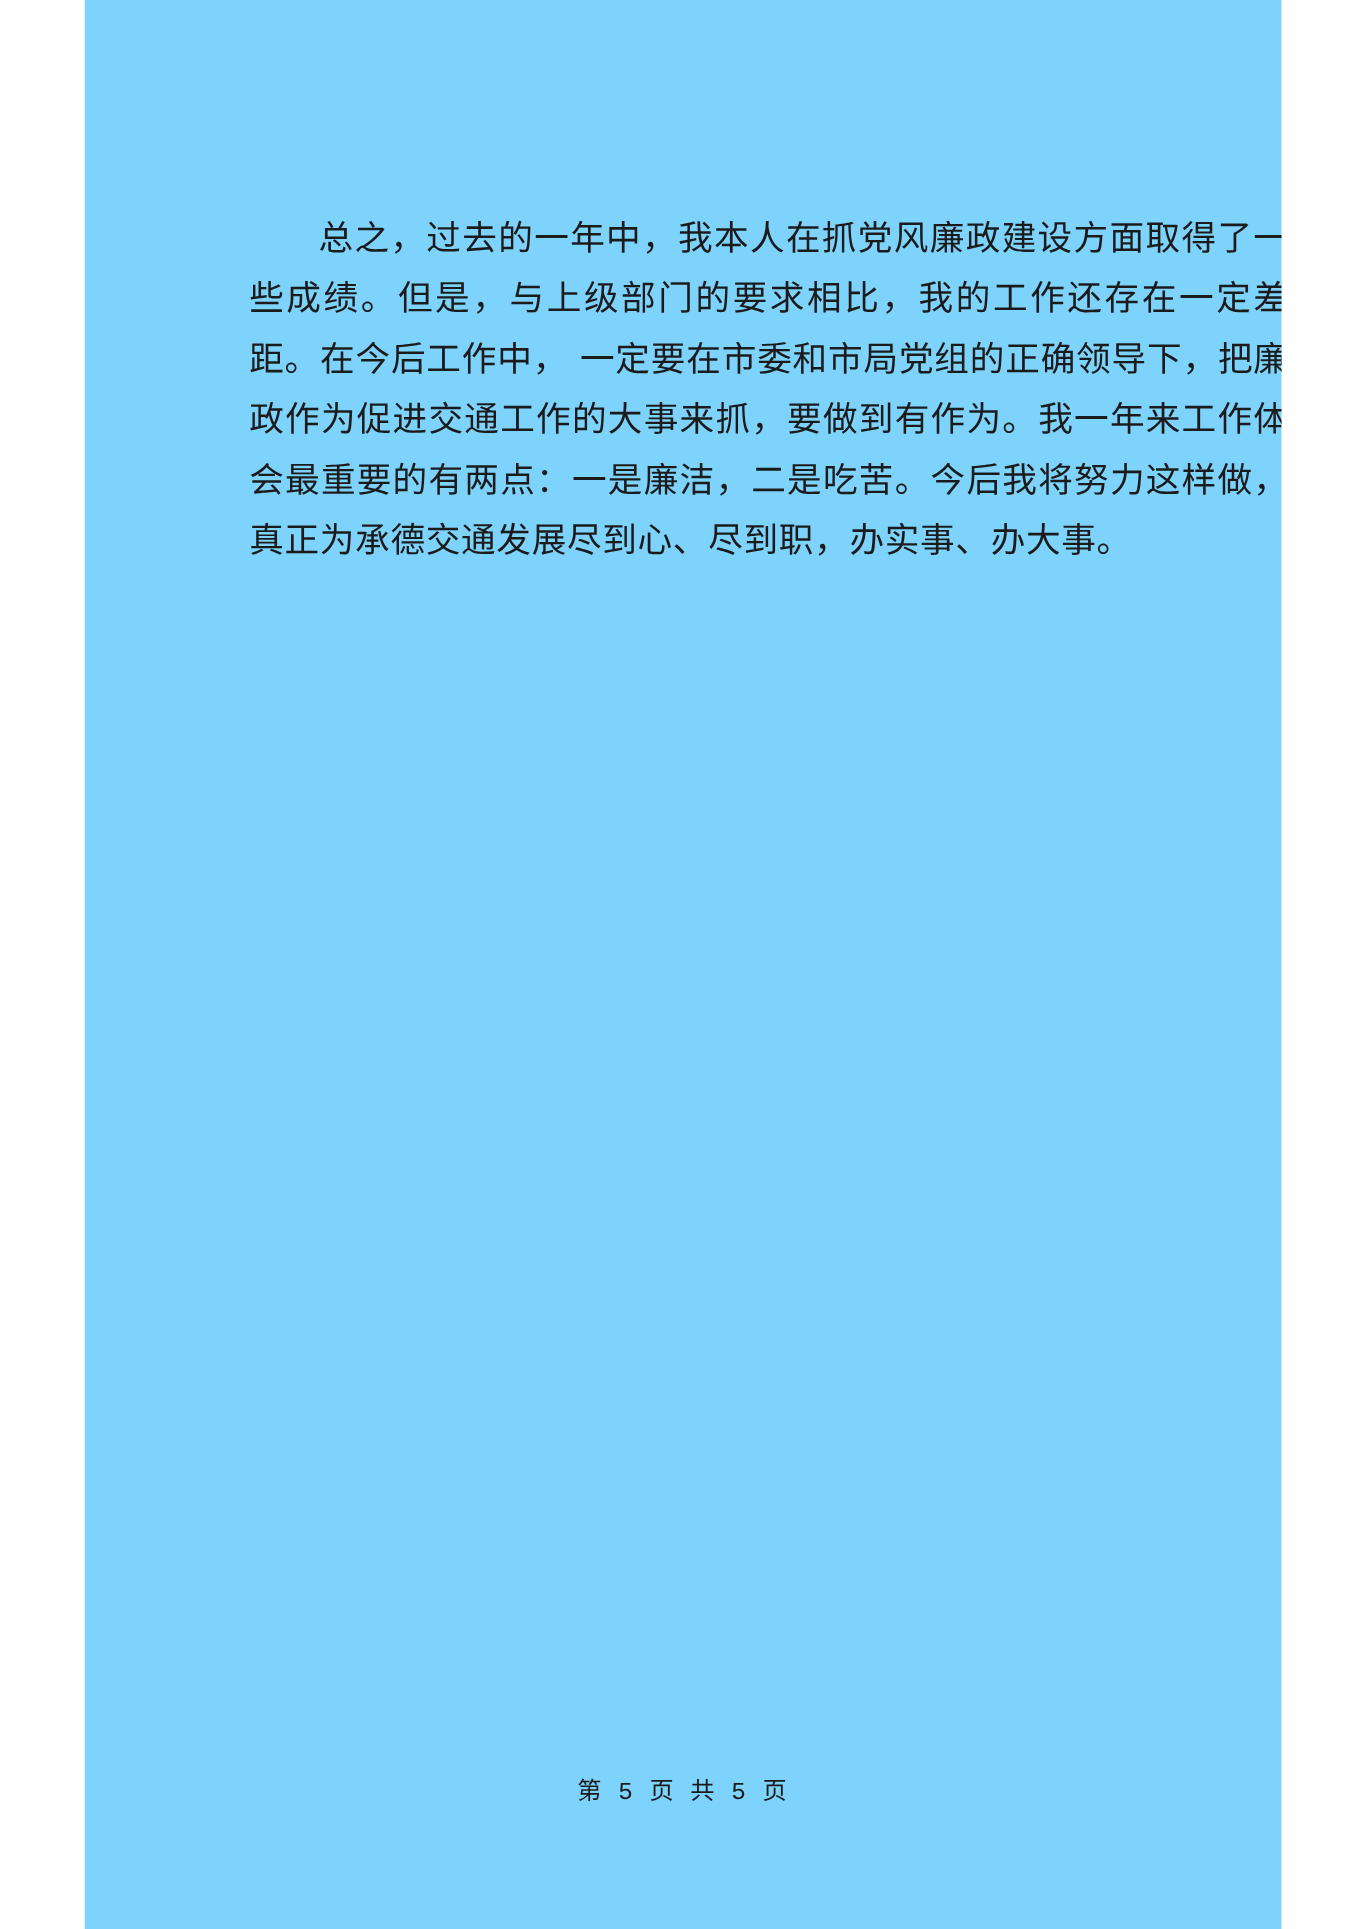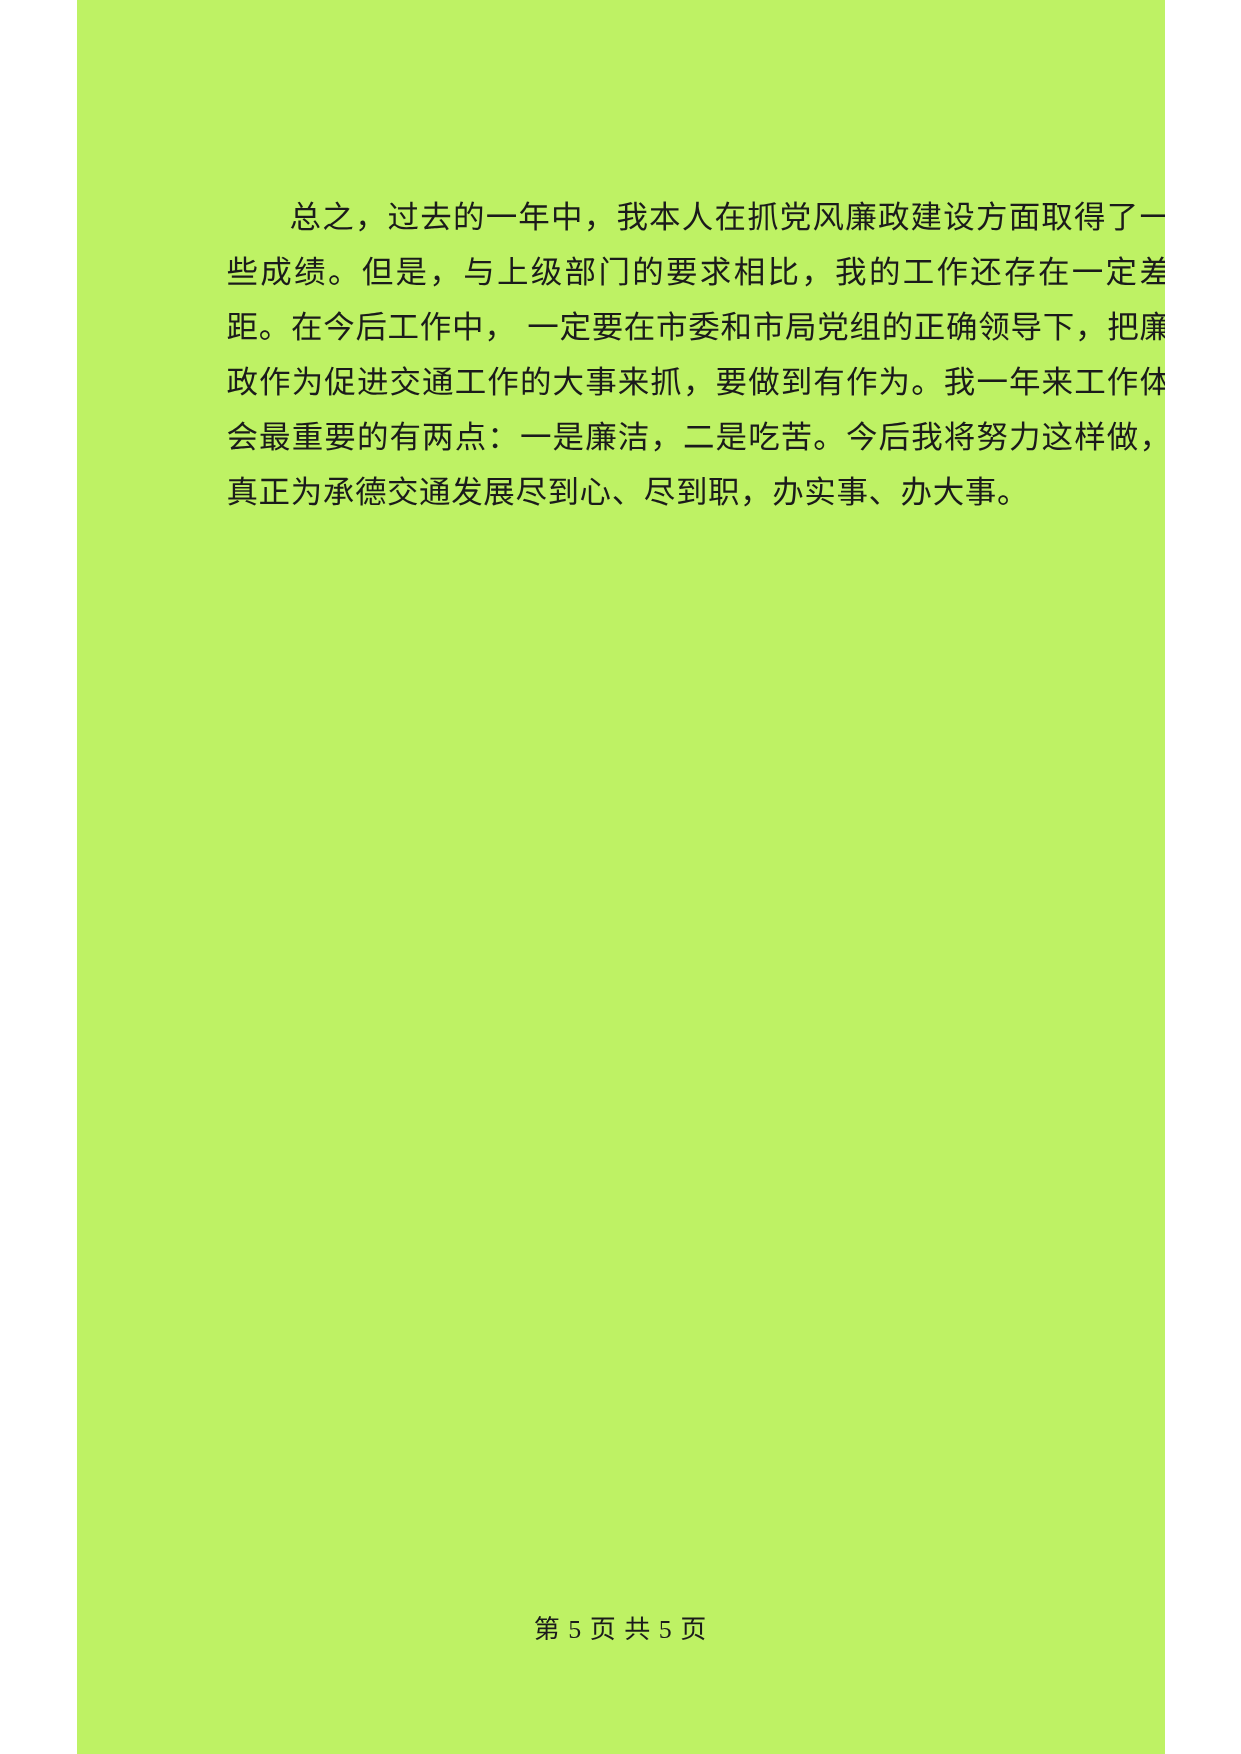--- a/index.html
+++ b/index.html
@@ -10,21 +10,21 @@
   }
   body {
     font-family: "Liberation Serif", "DejaVu Serif", serif;
     color: #000000;
   }
   .page {
     position: relative;
     width: 1088px;
     height: 1754px;
     margin: 0 auto;
-    background: #bef264;
+    background: #7dd3fc;
     box-sizing: border-box;
     overflow: hidden;
   }
   .content {
     position: absolute;
     left: 150px;
     top: 190px;
     width: 945px;
   }
   .body-paragraph {
@@ -41,22 +41,22 @@
   }
   .footer {
     position: absolute;
     left: 0;
     right: 0;
     bottom: 108px;
     text-align: center;
   }
   .footer-inner {
     display: inline-block;
-    font-family: Liberation Serif, serif;
-    font-size: 26px;
+    font-family: Liberation Mono, monospace;
+    font-size: 22px;
     line-height: 32px;
     color: #1b1b1b;
     letter-spacing: 1px;
     margin-top: 16px;
   }
 </style>
 </head>
 <body>
 
 <div class="page">

